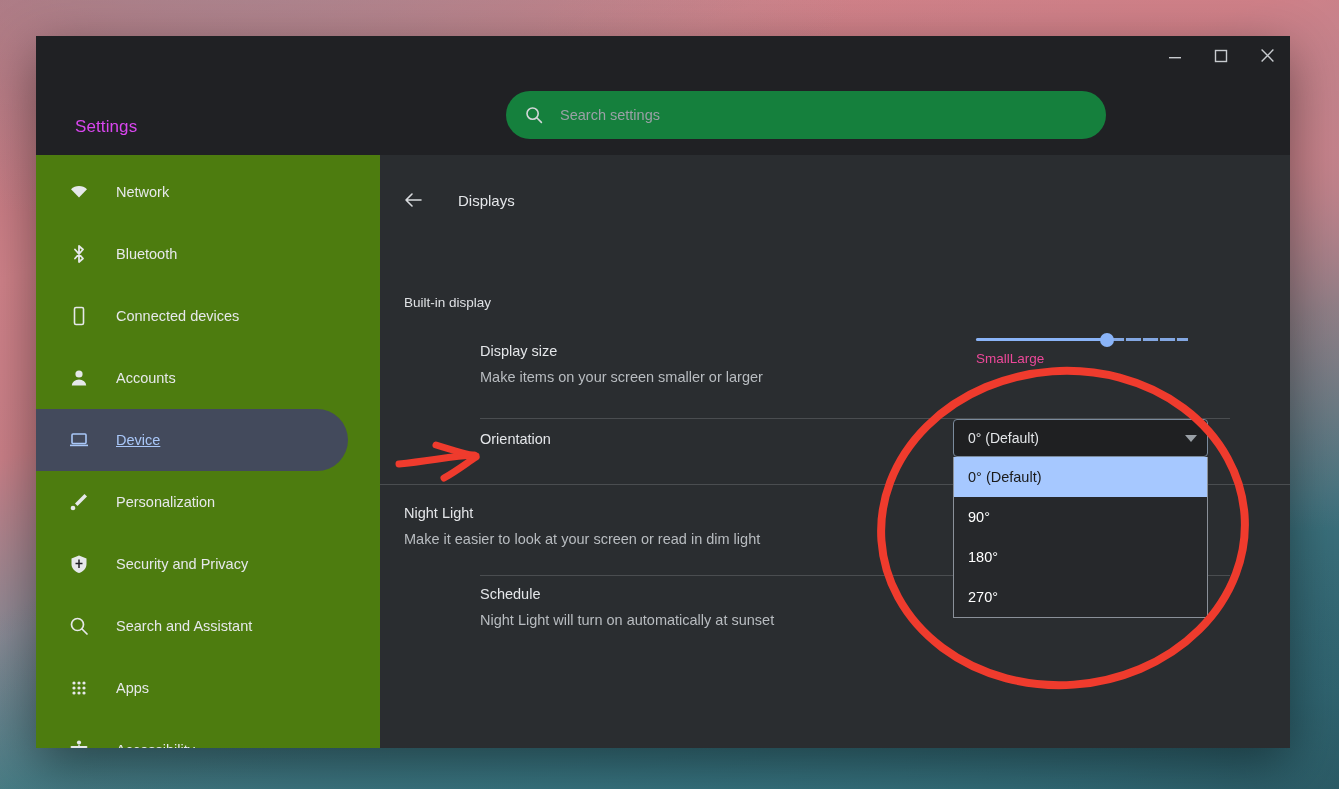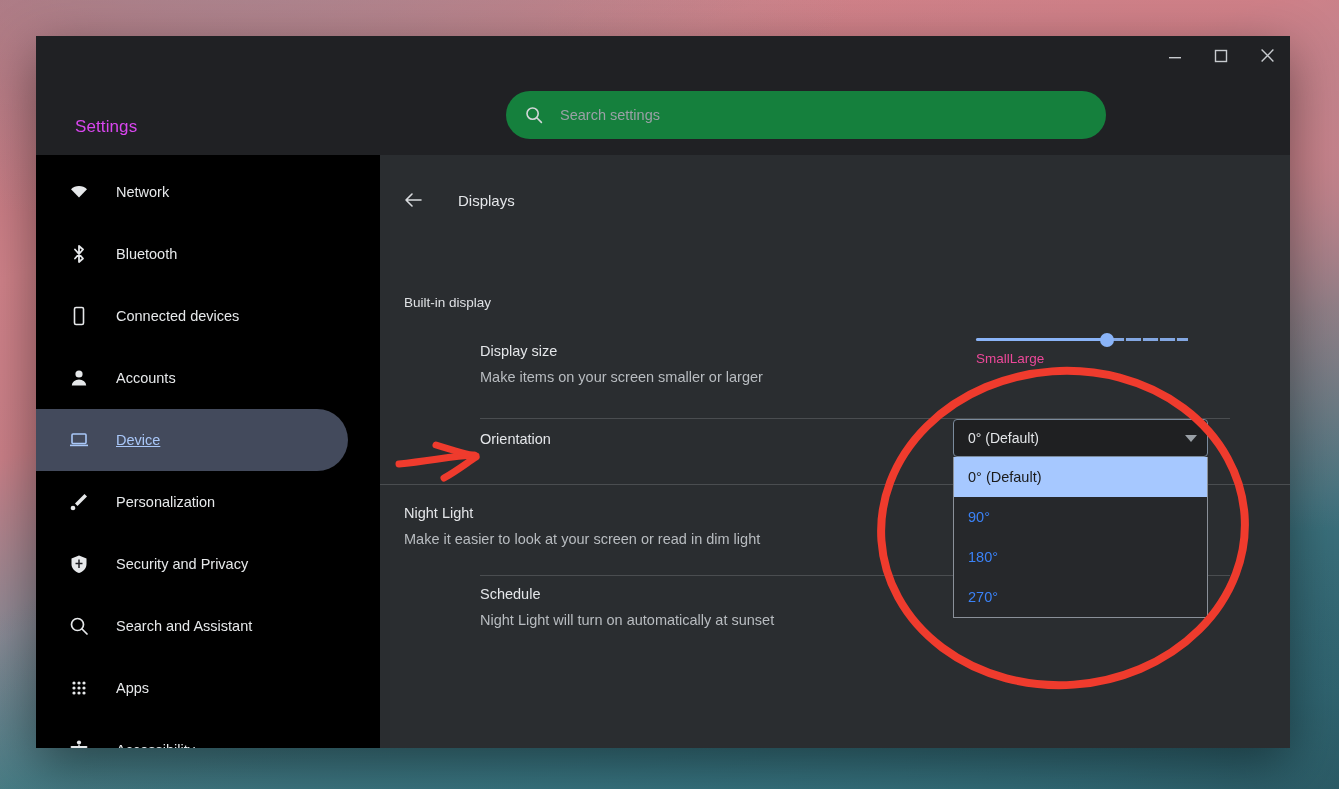--- a/index.html
+++ b/index.html
@@ -104,21 +104,21 @@
   
   #body {
     display: flex;
     height: 593px;
     position: relative;
   }
 
   
   #sidebar {
     width: 344px;
-    background: #000000;
+    background: #4d7c0f;
     padding-top: 6px;
     position: relative;
     overflow: hidden;
     flex: 0 0 344px;
   }
   .nav-item {
     height: 62px;
     display: flex;
     align-items: center;
     gap: 26px;
@@ -254,21 +254,21 @@
     background: #26282b;
     border: 1px solid #8a9099;
     border-top: none;
     padding: 0;
   }
   .option {
     height: 40px;
     display: flex;
     align-items: center;
     padding-left: 14px;
-    color: #3b82f6;
+    color: #ffffff;
     font-size: 14.5px;
   }
   .option.sel {
     background: #a6c8ff;
     color: #1b1b1b;
   }
 
   
   #annotations {
     position: absolute;

